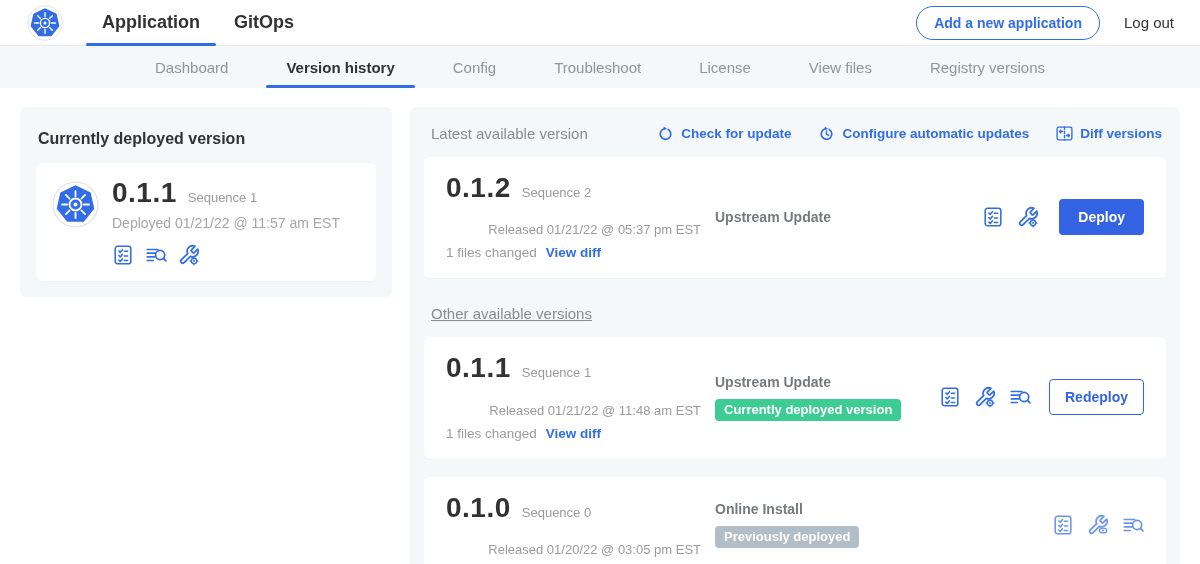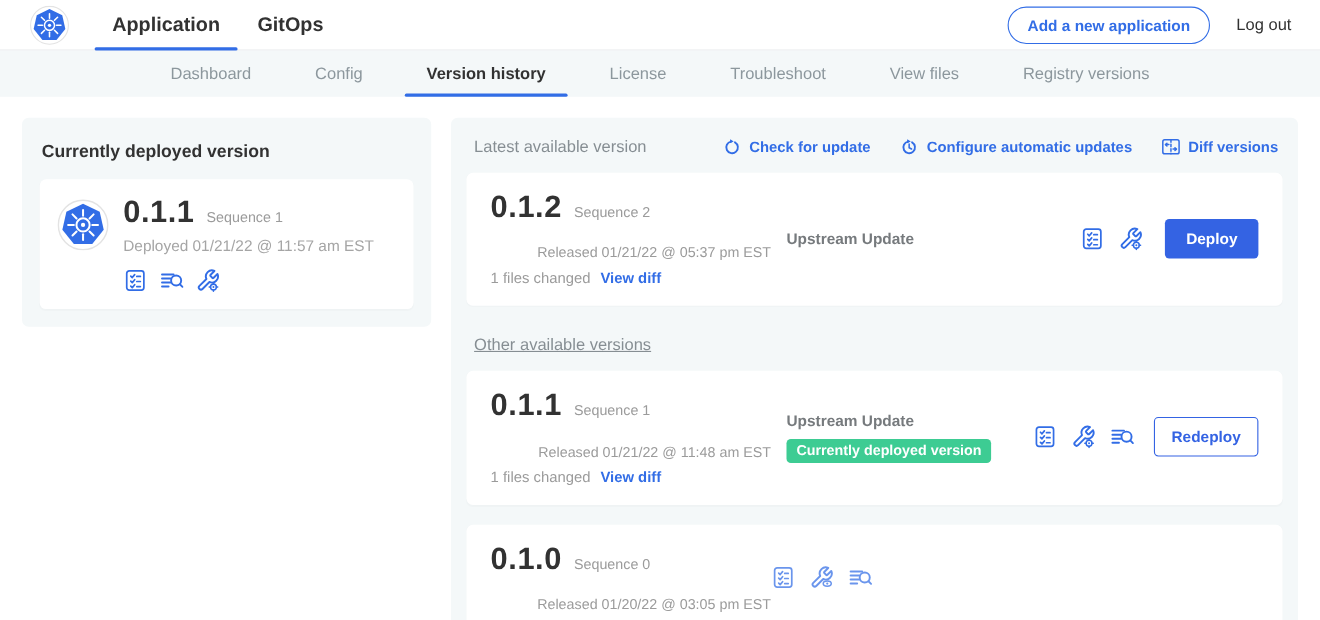--- a/index.html
+++ b/index.html
@@ -99,24 +99,24 @@
       </div>
   </div>
   <div class="topbar-right">
     <button class="add-app-btn">Add a new application</button>
     <span class="logout">Log out</span>
   </div>
 </div>
 
 <div class="subnav">
   <div class="subtab">Dashboard</div>
+  <div class="subtab active">Version history</div>
   <div class="subtab">Config</div>
-  <div class="subtab active">Version history</div>
+  <div class="subtab">Troubleshoot</div>
   <div class="subtab">License</div>
-  <div class="subtab">Troubleshoot</div>
   <div class="subtab">View files</div>
   <div class="subtab">Registry versions</div>
 </div>
 
 <div class="content">
 
   <div class="left-panel">
     <div class="left-title">Currently deployed version</div>
     <div class="deployed-card">
       <span>
@@ -322,20 +322,24 @@
     </div>
 
     <div class="version-card">
       <div class="vc-left">
         <div class="version-line">
           <span class="version-number">0.1.0</span>
           <span class="sequence">Sequence 0</span>
         </div>
         <div class="released">Released 01/20/22 @ 03:05 pm EST</div>
       </div>
+      <div class="vc-mid">
+        <div class="source">Online Install</div>
+        <span class="badge gray">Previously deployed</span>
+      </div>
       <div class="vc-right">
         <span class="muted">
           <svg class="action-icon" viewBox="0 0 24 24" fill="none" stroke="currentColor" stroke-width="1.7" stroke-linecap="round" stroke-linejoin="round">
             <rect x="3.5" y="2.5" width="17" height="19" rx="2.5"></rect>
             <path d="M7.5 7.6l1.5 1.5 2.4-2.9"></path>
               <line x1="13.5" y1="8" x2="17" y2="8"></line>
             <path d="M7.5 12.6l1.5 1.5 2.4-2.9"></path>
               <line x1="13.5" y1="13" x2="17" y2="13"></line>
             <path d="M7.5 17.6l1.5 1.5 2.4-2.9"></path>
               <line x1="13.5" y1="18" x2="17" y2="18"></line>

